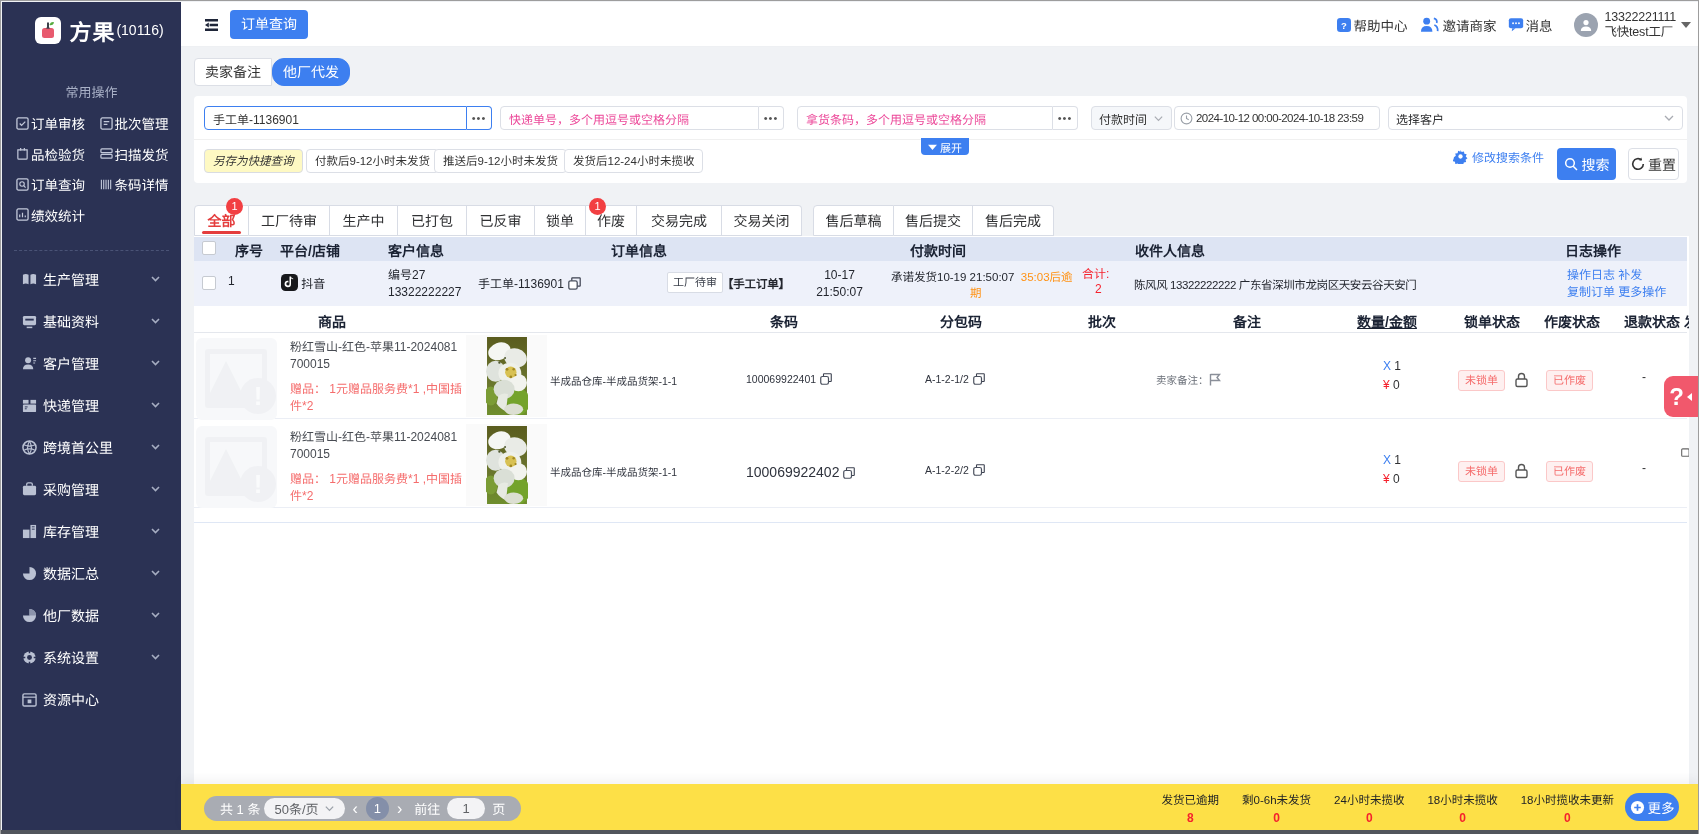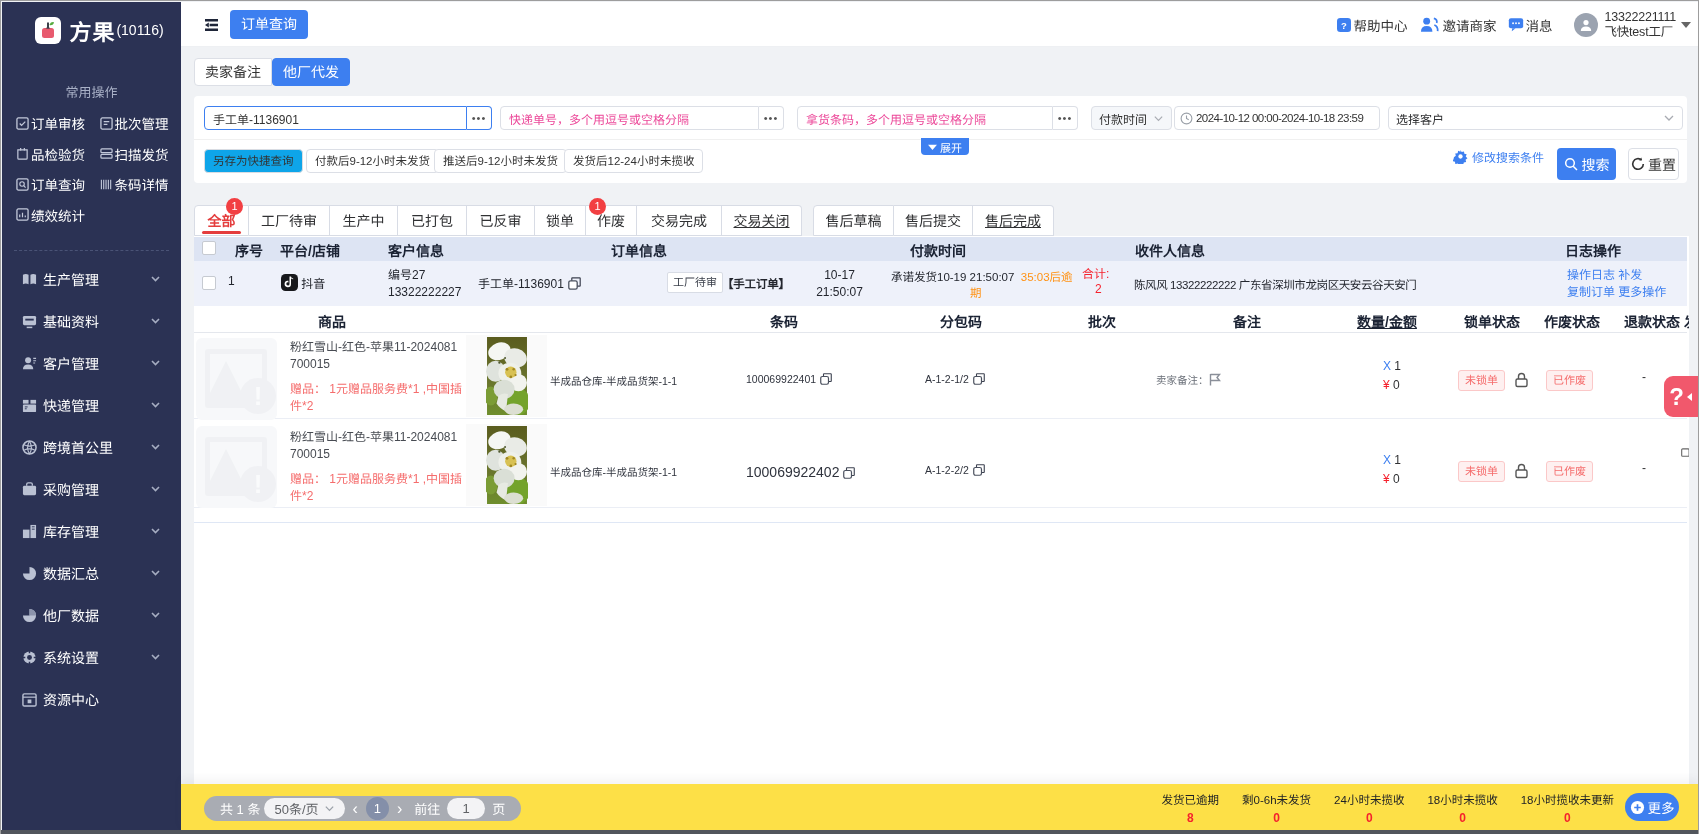--- a/index.html
+++ b/index.html
@@ -32,44 +32,44 @@
 .tbitem{display:flex;align-items:center;font-size:13.5px;color:#333;margin-right:12px;}
 .tbitem .ti{margin-right:5px;display:flex;}
 .avatar{width:24px;height:24px;border-radius:50%;background:#9ba3b0;display:flex;align-items:center;justify-content:center;margin-right:7px;}
 .uinfo{font-size:12.5px;line-height:15px;color:#333;letter-spacing:-0.2px;}
 .caret{width:0;height:0;border-left:5px solid transparent;border-right:5px solid transparent;border-top:6px solid #666;margin:0 8px 0 5px;}
 
 .content{position:absolute;left:180px;top:46px;width:1518px;height:784px;background:#f0f2f5;}
 .toptabs{position:absolute;left:13px;top:11px;height:28px;display:flex;z-index:3;}
 .ttab{height:28px;line-height:27px;padding:0 10px;background:#fff;border:1px solid #dcdfe6;font-size:14px;color:#333;}
 .ttab.first{border-radius:4px 0 0 4px;}
-.ttab.on{background:#3d7ff0;color:#fff;border-color:#3d7ff0;border-radius:4px;}
+.ttab.on{background:#3d7ff0;color:#fff;border-color:#3d7ff0;border-radius:12px;}
 
 .scard{position:absolute;left:13px;top:49px;width:1493px;height:87px;background:#fff;border-radius:4px;}
 .srow{position:absolute;left:0;top:10px;height:24px;width:100%;}
 .inpgrp{position:absolute;top:0;height:24px;display:flex;}
 .inp{height:24px;border:1px solid #dcdfe6;border-radius:4px 0 0 4px;font-size:12px;display:flex;align-items:center;padding:0 8px;background:#fff;color:#333;}
 .inp .ph{color:#ec4899;}
 .dots{height:24px;width:25px;border:1px solid #dcdfe6;border-left:none;border-radius:0 4px 4px 0;display:flex;align-items:center;justify-content:center;color:#555;font-size:11px;letter-spacing:1px;background:#fff;}
 .inpgrp.focus .inp,.inpgrp.focus .dots{border-color:#3d7ff0;}
 .sel{position:absolute;top:0;height:24px;border:1px solid #dcdfe6;border-radius:4px;display:flex;align-items:center;font-size:12px;padding:0 7px;background:#fff;white-space:nowrap;overflow:hidden;}
 .sline{position:absolute;left:0;top:43px;width:100%;border-top:1px solid #f0f0f0;}
 .qbtns{position:absolute;left:0;top:53px;height:24px;width:100%;}
 .qb{position:absolute;top:0;height:24px;line-height:22px;border:1px solid #dcdfe6;border-radius:4px;font-size:11.5px;color:#333;padding:0 8px;background:#fff;white-space:nowrap;}
-.qb.gray{background:#0ea5e9;border-color:#d9dce2;}
+.qb.gray{background:#fef9c3;border-color:#d9dce2;font-style:italic;}
 .expand{position:absolute;left:727px;top:42px;width:48px;height:17px;background:#3d7ff0;color:#fff;font-size:11px;border-radius:0 0 4px 4px;display:flex;align-items:center;justify-content:center;z-index:2;}
 .srch-links{position:absolute;right:0;top:52px;height:32px;display:flex;align-items:flex-start;}
 .modlink{color:#3d7ff0;font-size:12px;display:flex;align-items:center;margin-right:13px;}
 .btn-search{width:59px;height:32px;background:#3d7ff0;border-radius:4px;color:#fff;font-size:14px;display:flex;align-items:center;justify-content:center;margin-right:12px;}
 .btn-reset{width:51px;height:32px;background:#fff;border:1px solid #dcdfe6;border-radius:4px;color:#333;font-size:14px;display:flex;align-items:center;justify-content:center;margin-right:8px;}
 
 .stabs{position:absolute;left:13px;top:158px;height:31px;display:flex;z-index:3;}
 .stab{height:31px;background:#fff;border:1px solid #d8dce5;border-left:none;line-height:30px;text-align:center;font-size:14px;color:#303133;position:relative;}
 .stab.first{border-left:1px solid #d8dce5;border-radius:4px 0 0 0;}
-.stab.last{border-radius:0 4px 0 0;text-decoration:underline;}
+.stab.last{border-radius:0 4px 0 0;}
 .stab.on{color:#e43d3d;font-weight:bold;}
 .stab.on:after{content:"";position:absolute;left:7px;right:7px;bottom:1px;height:3px;background:#e43d3d;border-radius:2px;}
 .badge{position:absolute;top:-8px;right:-9px;min-width:17px;height:17px;background:#f23f42;color:#fff;border-radius:9px;font-size:11px;line-height:17px;text-align:center;font-weight:normal;z-index:4;}
 .stabs2{position:absolute;left:632px;top:158px;height:31px;display:flex;z-index:3;}
 
 .tcard{position:absolute;left:13px;top:189px;width:1495px;height:548px;background:#fff;overflow:hidden;}
 .thead{position:absolute;left:0;top:1px;width:1493px;height:24px;background:#dde4f3;font-weight:bold;font-size:14px;color:#1a2233;}
 .thead span{position:absolute;top:3px;}
 .chkbox{position:absolute;width:14px;height:14px;border:1px solid #c6cad1;border-radius:2px;background:#fff;}
 .orow{position:absolute;left:0;top:25px;width:1493px;height:45px;background:#eef1fa;font-size:12px;color:#23262e;}

